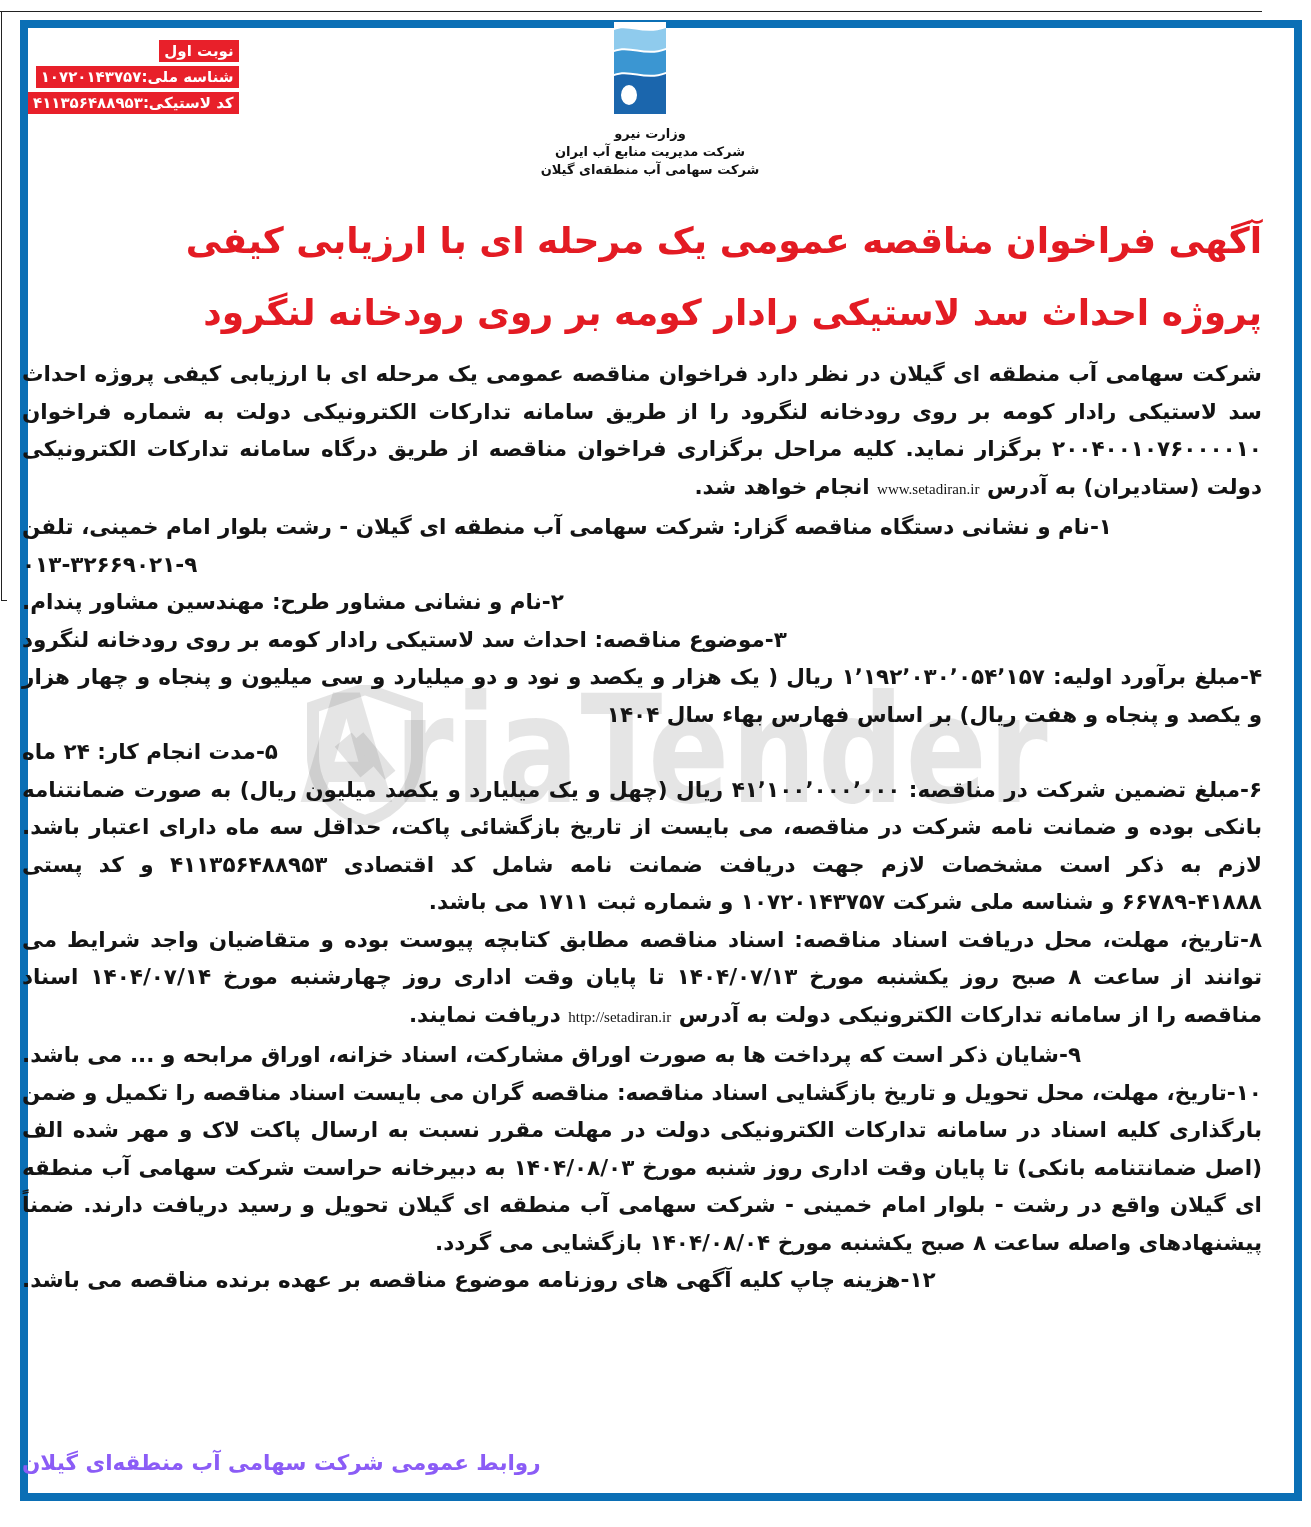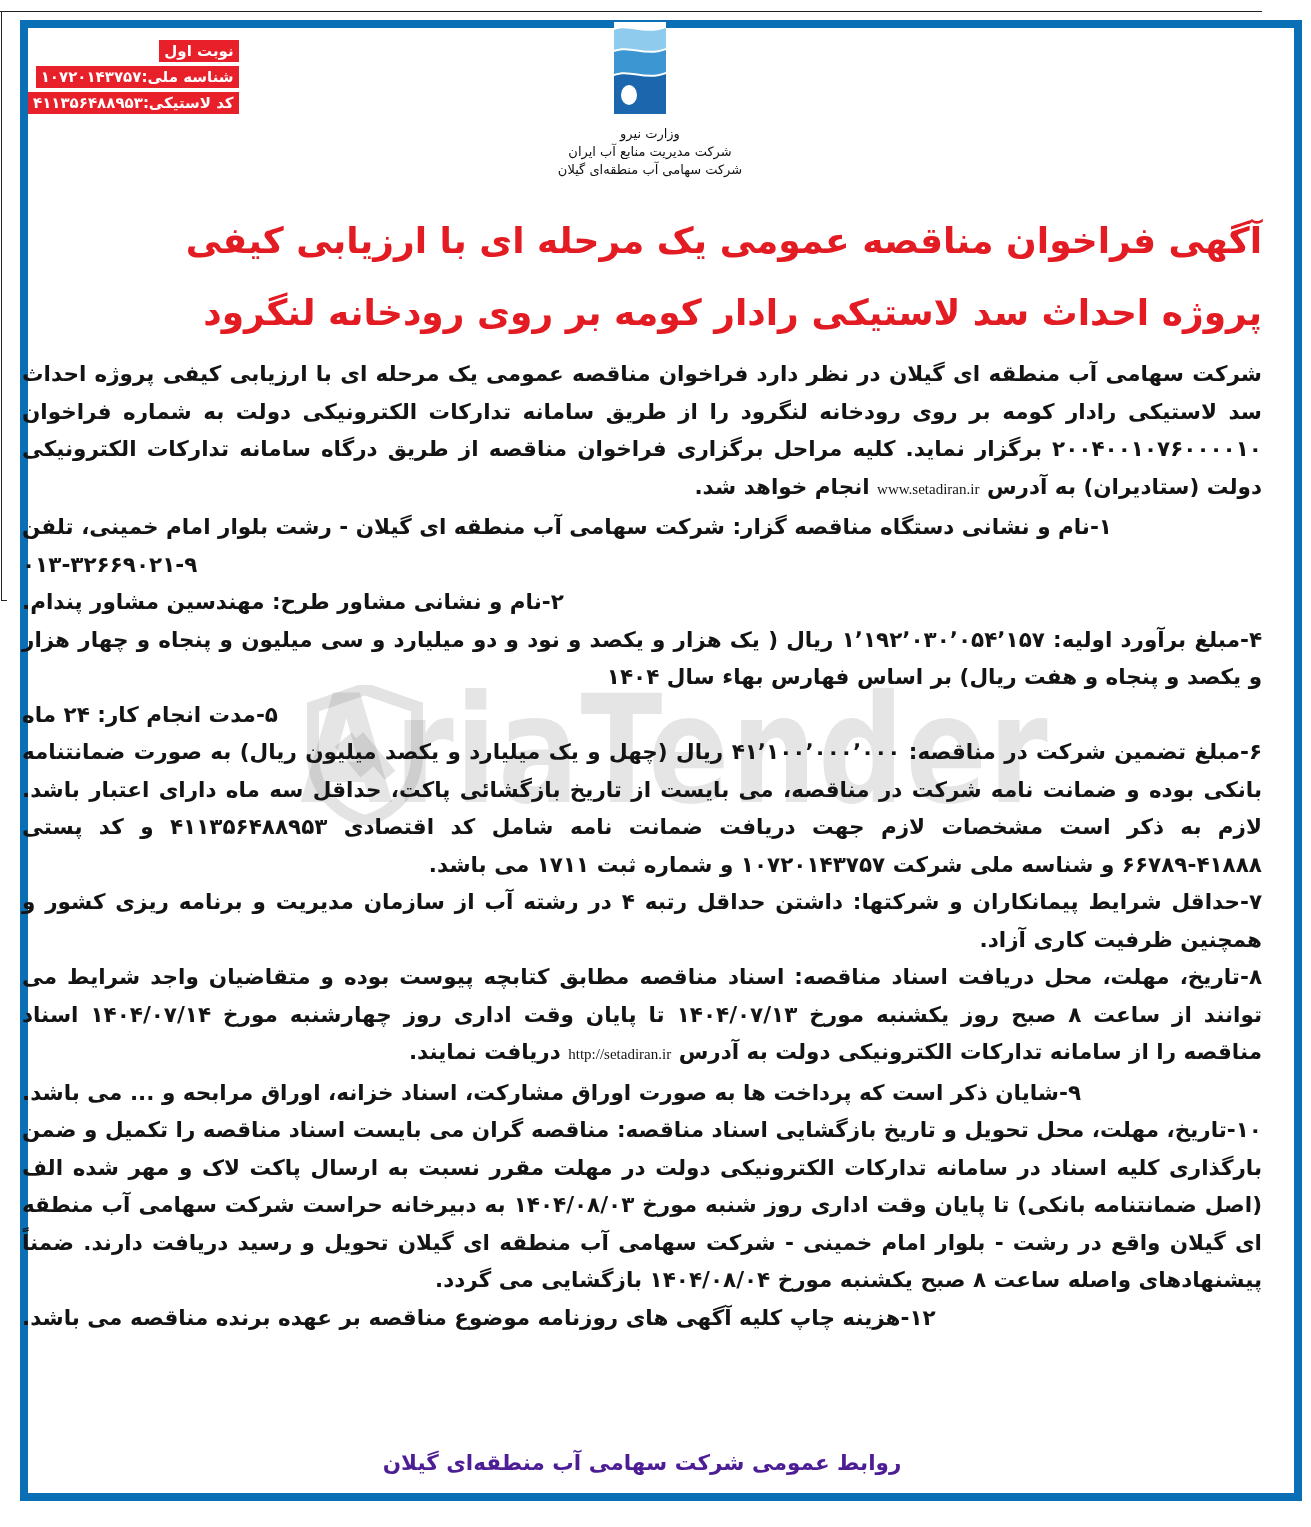--- a/index.html
+++ b/index.html
@@ -8,30 +8,30 @@
   .clip-top { position:absolute; left:0; top:11px; width:1262px; height:1px; background:#222; }
   .clip-left { position:absolute; left:1px; top:11px; width:1px; height:590px; background:#222; }
   .clip-left-foot { position:absolute; left:1px; top:600px; width:6px; height:1px; background:#222; }
   .frame { position:absolute; left:20px; top:20px; width:1266px; height:1465px;
            border:8px solid #0b6fb5; background:#fff; }
   .badges { position:absolute; left:28px; top:40px; display:flex; flex-direction:column; align-items:flex-start; gap:4px; direction:rtl; }
   .badge { background:#e8202a; color:#fff; font-weight:bold; font-size:15px; line-height:22px; padding:0 5px; }
   .logo-wrap { position:absolute; left:560px; top:22px; width:160px; text-align:center; }
   .logo { width:52px; height:96px; margin:0 auto; display:block; }
   .org-lines { position:absolute; left:480px; top:125px; width:340px; text-align:center; direction:rtl;
-               font-size:13px; font-weight:normal; line-height:18px; color:#111; }
+               font-size:13px; font-weight:bold; line-height:18px; color:#111; }
   .title { position:absolute; left:22px; top:205px; width:1240px; direction:rtl; text-align:right;
            color:#e31b23; font-weight:bold; font-size:36px; line-height:72px; letter-spacing:-1px; }
   .body-text { position:absolute; left:22px; top:355px; width:1240px; direction:rtl; text-align:justify;
                color:#141414; font-weight:bold; font-size:21.5px; line-height:37.5px; }
   .body-text p { margin:0; }
   .body-text .item { text-align:left; }
   .url { font-family:"Liberation Serif", serif; font-weight:normal; font-size:15px; }
-  .signature { position:absolute; left:22px; top:1450px; width:1240px; direction:rtl; text-align:center;
-               font-weight:bold; font-size:21.5px; color:#4c1d95; }
+  .signature { position:absolute; left:22px; top:1450px; width:1240px; direction:rtl; text-align:left;
+               font-weight:bold; font-size:21.5px; color:#8b5cf6; }
   .signature span { display:inline-block; direction:rtl; }
   .watermark { position:absolute; left:300px; top:665px; width:900px; height:170px; pointer-events:none;
                opacity:0.16; color:#666; font-family:"DejaVu Sans", sans-serif; font-weight:bold; font-size:150px;
                line-height:170px; letter-spacing:2px; transform:scaleX(0.8); transform-origin:left top; }
   .wm-shield { position:absolute; left:305px; top:685px; width:120px; height:140px; opacity:0.16; pointer-events:none; }
 </style>
 </head>
 <body>
 
 <div class="clip-top"></div>
@@ -75,24 +75,24 @@
 </div>
 
 <div class="body-text">
   <p>
     <span>شرکت سهامی آب منطقه ای گیلان در نظر دارد فراخوان مناقصه عمومی یک مرحله ای با ارزیابی کیفی پروژه احداث سد لاستیکی رادار کومه بر روی رودخانه لنگرود را از طریق سامانه تدارکات الکترونیکی دولت به شماره فراخوان ۲۰۰۴۰۰۱۰۷۶۰۰۰۰۱۰ برگزار نماید. کلیه مراحل برگزاری فراخوان مناقصه از طریق درگاه سامانه تدارکات الکترونیکی دولت (ستادیران) به آدرس</span>
     <span class="url">www.setadiran.ir</span>
     <span>انجام خواهد شد.</span>
   </p>
   <p class="item">۱-نام و نشانی دستگاه مناقصه گزار: شرکت سهامی آب منطقه ای گیلان - رشت بلوار امام خمینی، تلفن ۹-۳۲۶۶۹۰۲۱-۰۱۳</p>
   <p class="item">۲-نام و نشانی مشاور طرح: مهندسین مشاور پندام.</p>
+  <p class="item">۳-موضوع مناقصه: احداث سد لاستیکی رادار کومه بر روی رودخانه لنگرود</p>
   <p>۴-مبلغ برآورد اولیه: ۱٬۱۹۲٬۰۳۰٬۰۵۴٬۱۵۷ ریال ( یک هزار و یکصد و نود و دو میلیارد و سی میلیون و پنجاه و چهار هزار و یکصد و پنجاه و هفت ریال) بر اساس فهارس بهاء سال ۱۴۰۴</p>
   <p class="item">۵-مدت انجام کار: ۲۴ ماه</p>
   <p>۶-مبلغ تضمین شرکت در مناقصه: ۴۱٬۱۰۰٬۰۰۰٬۰۰۰ ریال (چهل و یک میلیارد و یکصد میلیون ریال) به صورت ضمانتنامه بانکی بوده و ضمانت نامه شرکت در مناقصه، می بایست از تاریخ بازگشائی پاکت، حداقل سه ماه دارای اعتبار باشد. لازم به ذکر است مشخصات لازم جهت دریافت ضمانت نامه شامل کد اقتصادی ۴۱۱۳۵۶۴۸۸۹۵۳ و کد پستی ۴۱۸۸۸-۶۶۷۸۹ و شناسه ملی شرکت ۱۰۷۲۰۱۴۳۷۵۷ و شماره ثبت ۱۷۱۱ می باشد.</p>
-  <p>۷-حداقل شرایط پیمانکاران و شرکتها: داشتن حداقل رتبه ۴ در رشته آب از سازمان مدیریت و برنامه ریزی کشور و همچنین ظرفیت کاری آزاد.</p>
   <p>
     <span>۸-تاریخ، مهلت، محل دریافت اسناد مناقصه: اسناد مناقصه مطابق کتابچه پیوست بوده و متقاضیان واجد شرایط می توانند از ساعت ۸ صبح روز یکشنبه مورخ ۱۴۰۴/۰۷/۱۳ تا پایان وقت اداری روز چهارشنبه مورخ ۱۴۰۴/۰۷/۱۴ اسناد مناقصه را از سامانه تدارکات الکترونیکی دولت به آدرس</span>
     <span class="url">http://setadiran.ir</span>
     <span>دریافت نمایند.</span>
   </p>
   <p class="item">۹-شایان ذکر است که پرداخت ها به صورت اوراق مشارکت، اسناد خزانه، اوراق مرابحه و ... می باشد.</p>
   <p>۱۰-تاریخ، مهلت، محل تحویل و تاریخ بازگشایی اسناد مناقصه: مناقصه گران می بایست اسناد مناقصه را تکمیل و ضمن بارگذاری کلیه اسناد در سامانه تدارکات الکترونیکی دولت در مهلت مقرر نسبت به ارسال پاکت لاک و مهر شده الف (اصل ضمانتنامه بانکی) تا پایان وقت اداری روز شنبه مورخ ۱۴۰۴/۰۸/۰۳ به دبیرخانه حراست شرکت سهامی آب منطقه ای گیلان واقع در رشت - بلوار امام خمینی - شرکت سهامی آب منطقه ای گیلان تحویل و رسید دریافت دارند. ضمناً پیشنهادهای واصله ساعت ۸ صبح یکشنبه مورخ ۱۴۰۴/۰۸/۰۴ بازگشایی می گردد.</p>
   <p class="item">۱۲-هزینه چاپ کلیه آگهی های روزنامه موضوع مناقصه بر عهده برنده مناقصه می باشد.</p>
 </div>
 

